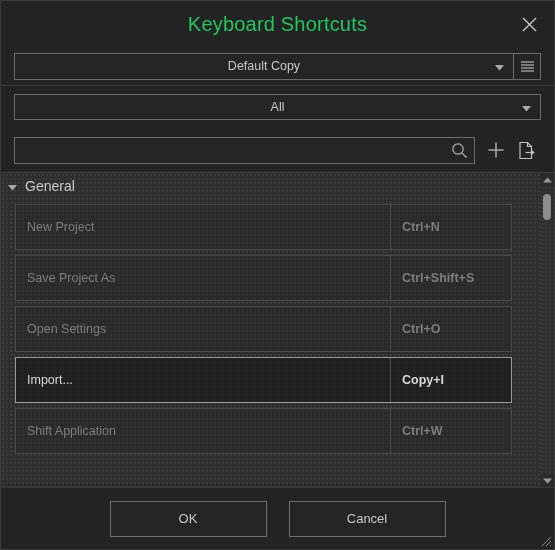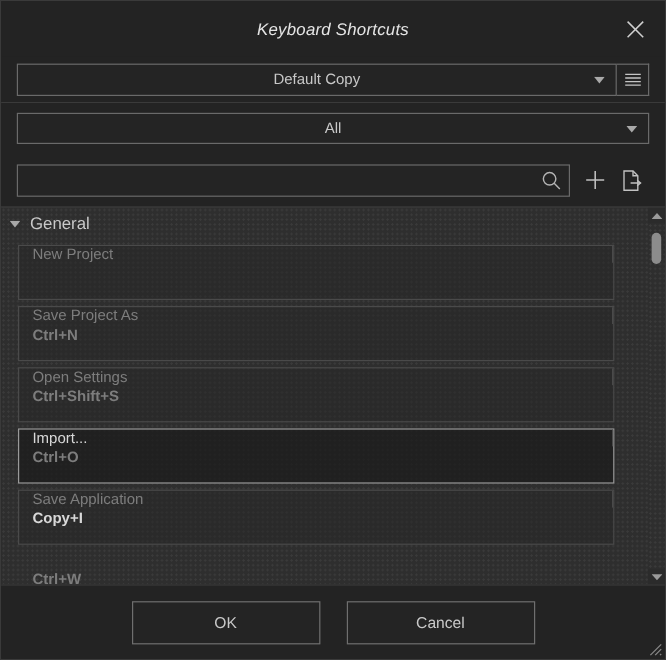--- a/index.html
+++ b/index.html
@@ -27,24 +27,23 @@
   .titlebar {
     position: relative;
     height: 46px;
     flex: 0 0 46px;
     display: flex;
     align-items: center;
     justify-content: center;
     background: #232323;
   }
   .title-text {
-    font-size: 14px;
-    color: #e5e5e5;
+    font-size: 20px;
+    color: #22c55e;
     letter-spacing: .2px;
-    font-style: italic;
   }
   .close-btn {
     position: absolute;
     right: 8px;
     top: 6px;
     width: 34px;
     height: 34px;
     display: flex;
     align-items: center;
     justify-content: center;
@@ -180,21 +179,20 @@
   }
 
   .srow {
     display: flex;
     height: 46px;
     margin: 5px 0 0 14px;
     width: 497px;
     border: 1px solid #4a4a4a;
     background: rgba(40,40,40,0.55);
     cursor: pointer;
-    flex-direction: column;
   }
   .srow.selected {
     border-color: #9a9a9a;
     background: rgba(28,28,28,0.75);
   }
   .srow .name {
     flex: 1 1 auto;
     display: flex;
     align-items: center;
     padding-left: 11px;
@@ -383,21 +381,21 @@
           </div>
           <div class="srow">
             <div class="name">Open Settings</div>
             <div class="keys">Ctrl+O</div>
           </div>
           <div class="srow selected">
             <div class="name">Import...</div>
             <div class="keys">Copy+I</div>
           </div>
           <div class="srow">
-            <div class="name">Save Application</div>
+            <div class="name">Shift Application</div>
             <div class="keys">Ctrl+W</div>
           </div>
         </div>
     </div>
 
     <div class="scrollbar">
       <div class="sb-arrow">
         <svg width="9" height="6" viewBox="0 0 9 6" aria-hidden="true">
           <polygon points="4.5,0.5 9,5.5 0,5.5" fill="#9a9a9a"></polygon>
         </svg>

